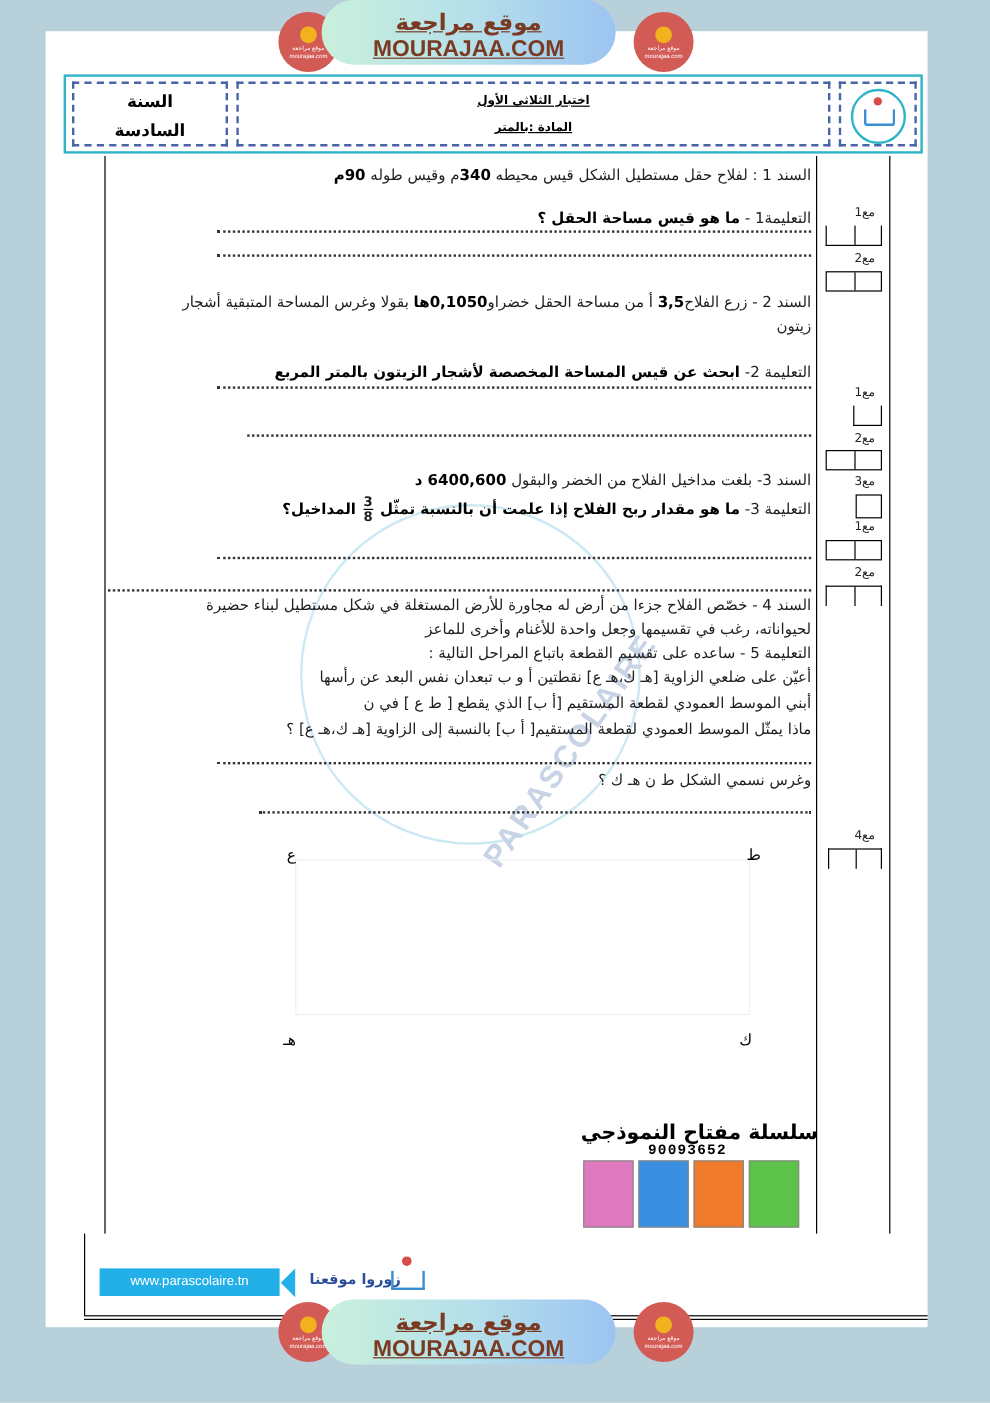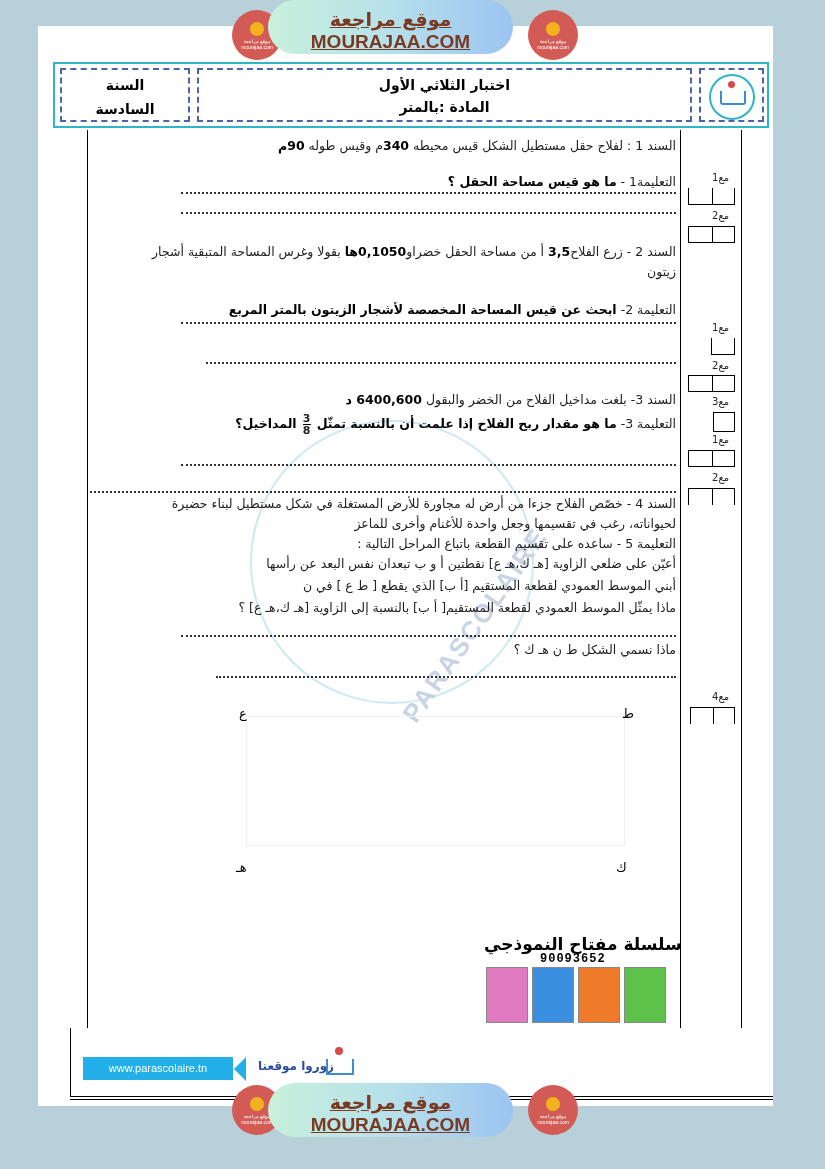--- a/index.html
+++ b/index.html
@@ -34,21 +34,21 @@
   
   .hdr {
     position:absolute; left:53px; top:62px; width:716px; height:66px;
     border:2px solid #2fb4c8; box-sizing:border-box;
   }
   .hbox {
     position:absolute; top:4px; height:54px; border:2px dashed #4a64a8; box-sizing:border-box;
     text-align:center; direction:rtl;
   }
   .hbox.year { left:5px; width:130px; font-weight:bold; font-size:14px; line-height:24px; padding-top:3px; }
-  .hbox.title { left:142px; width:495px; font-weight:bold; font-size:14px; line-height:22px; padding-top:4px; }
+  .hbox.title { left:142px; width:495px; font-weight:bold; font-size:10px; line-height:22px; padding-top:4px;text-decoration:underline; }
   .hbox.logo { left:644px; width:65px; }
   .logo-circle {
     width:42px; height:42px; border:2px solid #2fb4c8; border-radius:50%;
     margin:4px auto 0 auto; position:relative; background:#fff;
   }
   .logo-circle .book {
     position:absolute; left:9px; top:15px; width:22px; height:12px;
     border:2px solid #3a8ed0; border-top:none; border-radius:0 0 3px 3px;
   }
   .logo-circle .head { position:absolute; left:17px; top:5px; width:7px; height:7px; border-radius:50%; background:#d94b4b; }
@@ -170,21 +170,21 @@
   <div class="dots" style="top:331px;right:0;width:495px;"></div>
   <div class="dots" style="top:358px;right:0;width:586px;"></div>
 
   <div class="line" style="top:362px;">السند 4 - خصّص الفلاح جزءا من أرض له مجاورة للأرض المستغلة في شكل مستطيل لبناء حضيرة</div>
   <div class="line" style="top:382px;">لحيواناته، رغب في تقسيمها وجعل واحدة للأغنام وأخرى للماعز</div>
   <div class="line" style="top:402px;">التعليمة 5 - ساعده على تقسيم القطعة باتباع المراحل التالية :</div>
   <div class="line" style="top:422px;margin-left:22px;">أعيّن على ضلعي الزاوية [هـ ك،هـ ع] نقطتين أ و ب تبعدان نفس البعد عن رأسها</div>
   <div class="line" style="top:444px;">أبني الموسط العمودي لقطعة المستقيم [أ ب] الذي يقطع [ ط ع ] في ن</div>
   <div class="line" style="top:466px;">ماذا يمثّل الموسط العمودي لقطعة المستقيم[ أ ب] بالنسبة إلى الزاوية [هـ ك،هـ ع] ؟</div>
   <div class="dots" style="top:502px;right:0;width:495px;"></div>
-  <div class="line" style="top:508px;">ماذا نسمي الشكل ط ن هـ ك ؟</div>
+  <div class="line" style="top:508px;">وغرس نسمي الشكل ط ن هـ ك ؟</div>
   <div class="dots" style="top:543px;right:0;width:460px;"></div>
 </div>
 
 <div class="grade" style="left:712px;top:172px;">مع1</div>
 <div class="gbox two" style="left:688px;top:188px;width:47px;"></div>
 <div class="grade" style="left:712px;top:210px;">مع2</div>
 <div class="gbox two" style="left:688px;top:226px;width:47px;border-top:1px solid #000;"></div>
 <div class="grade" style="left:712px;top:322px;">مع1</div>
 <div class="gbox" style="left:711px;top:338px;width:24px;"></div>
 <div class="grade" style="left:712px;top:360px;">مع2</div>

